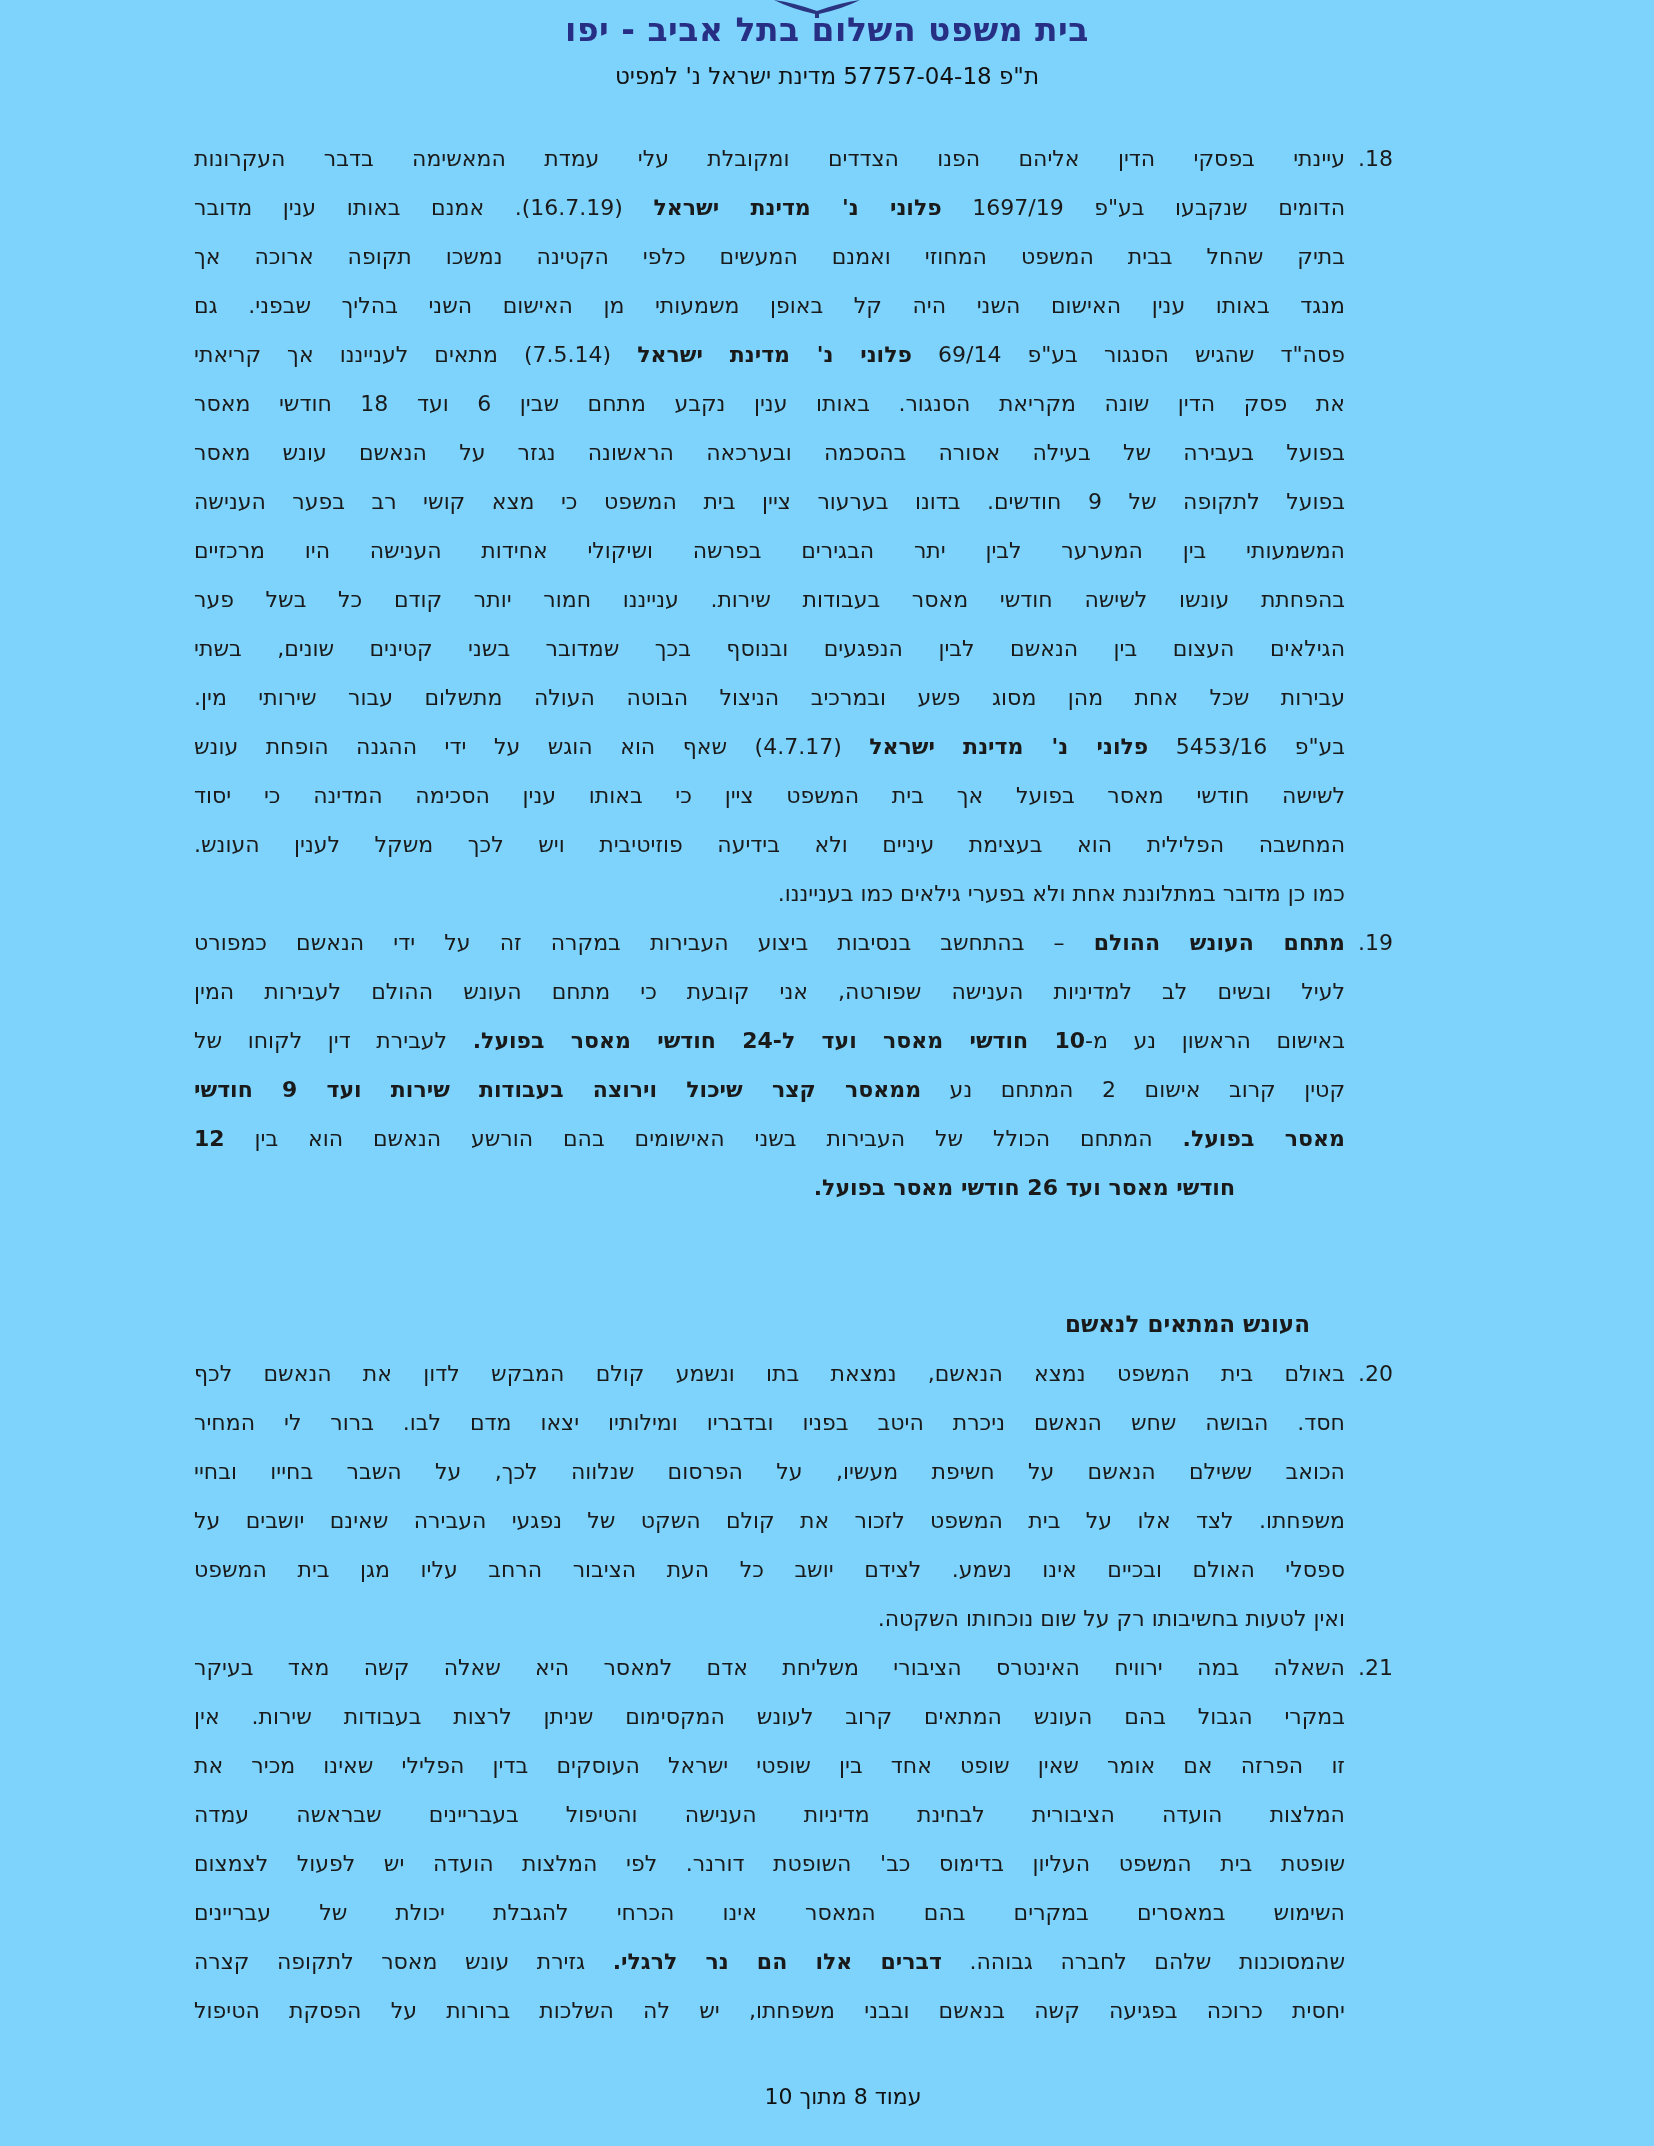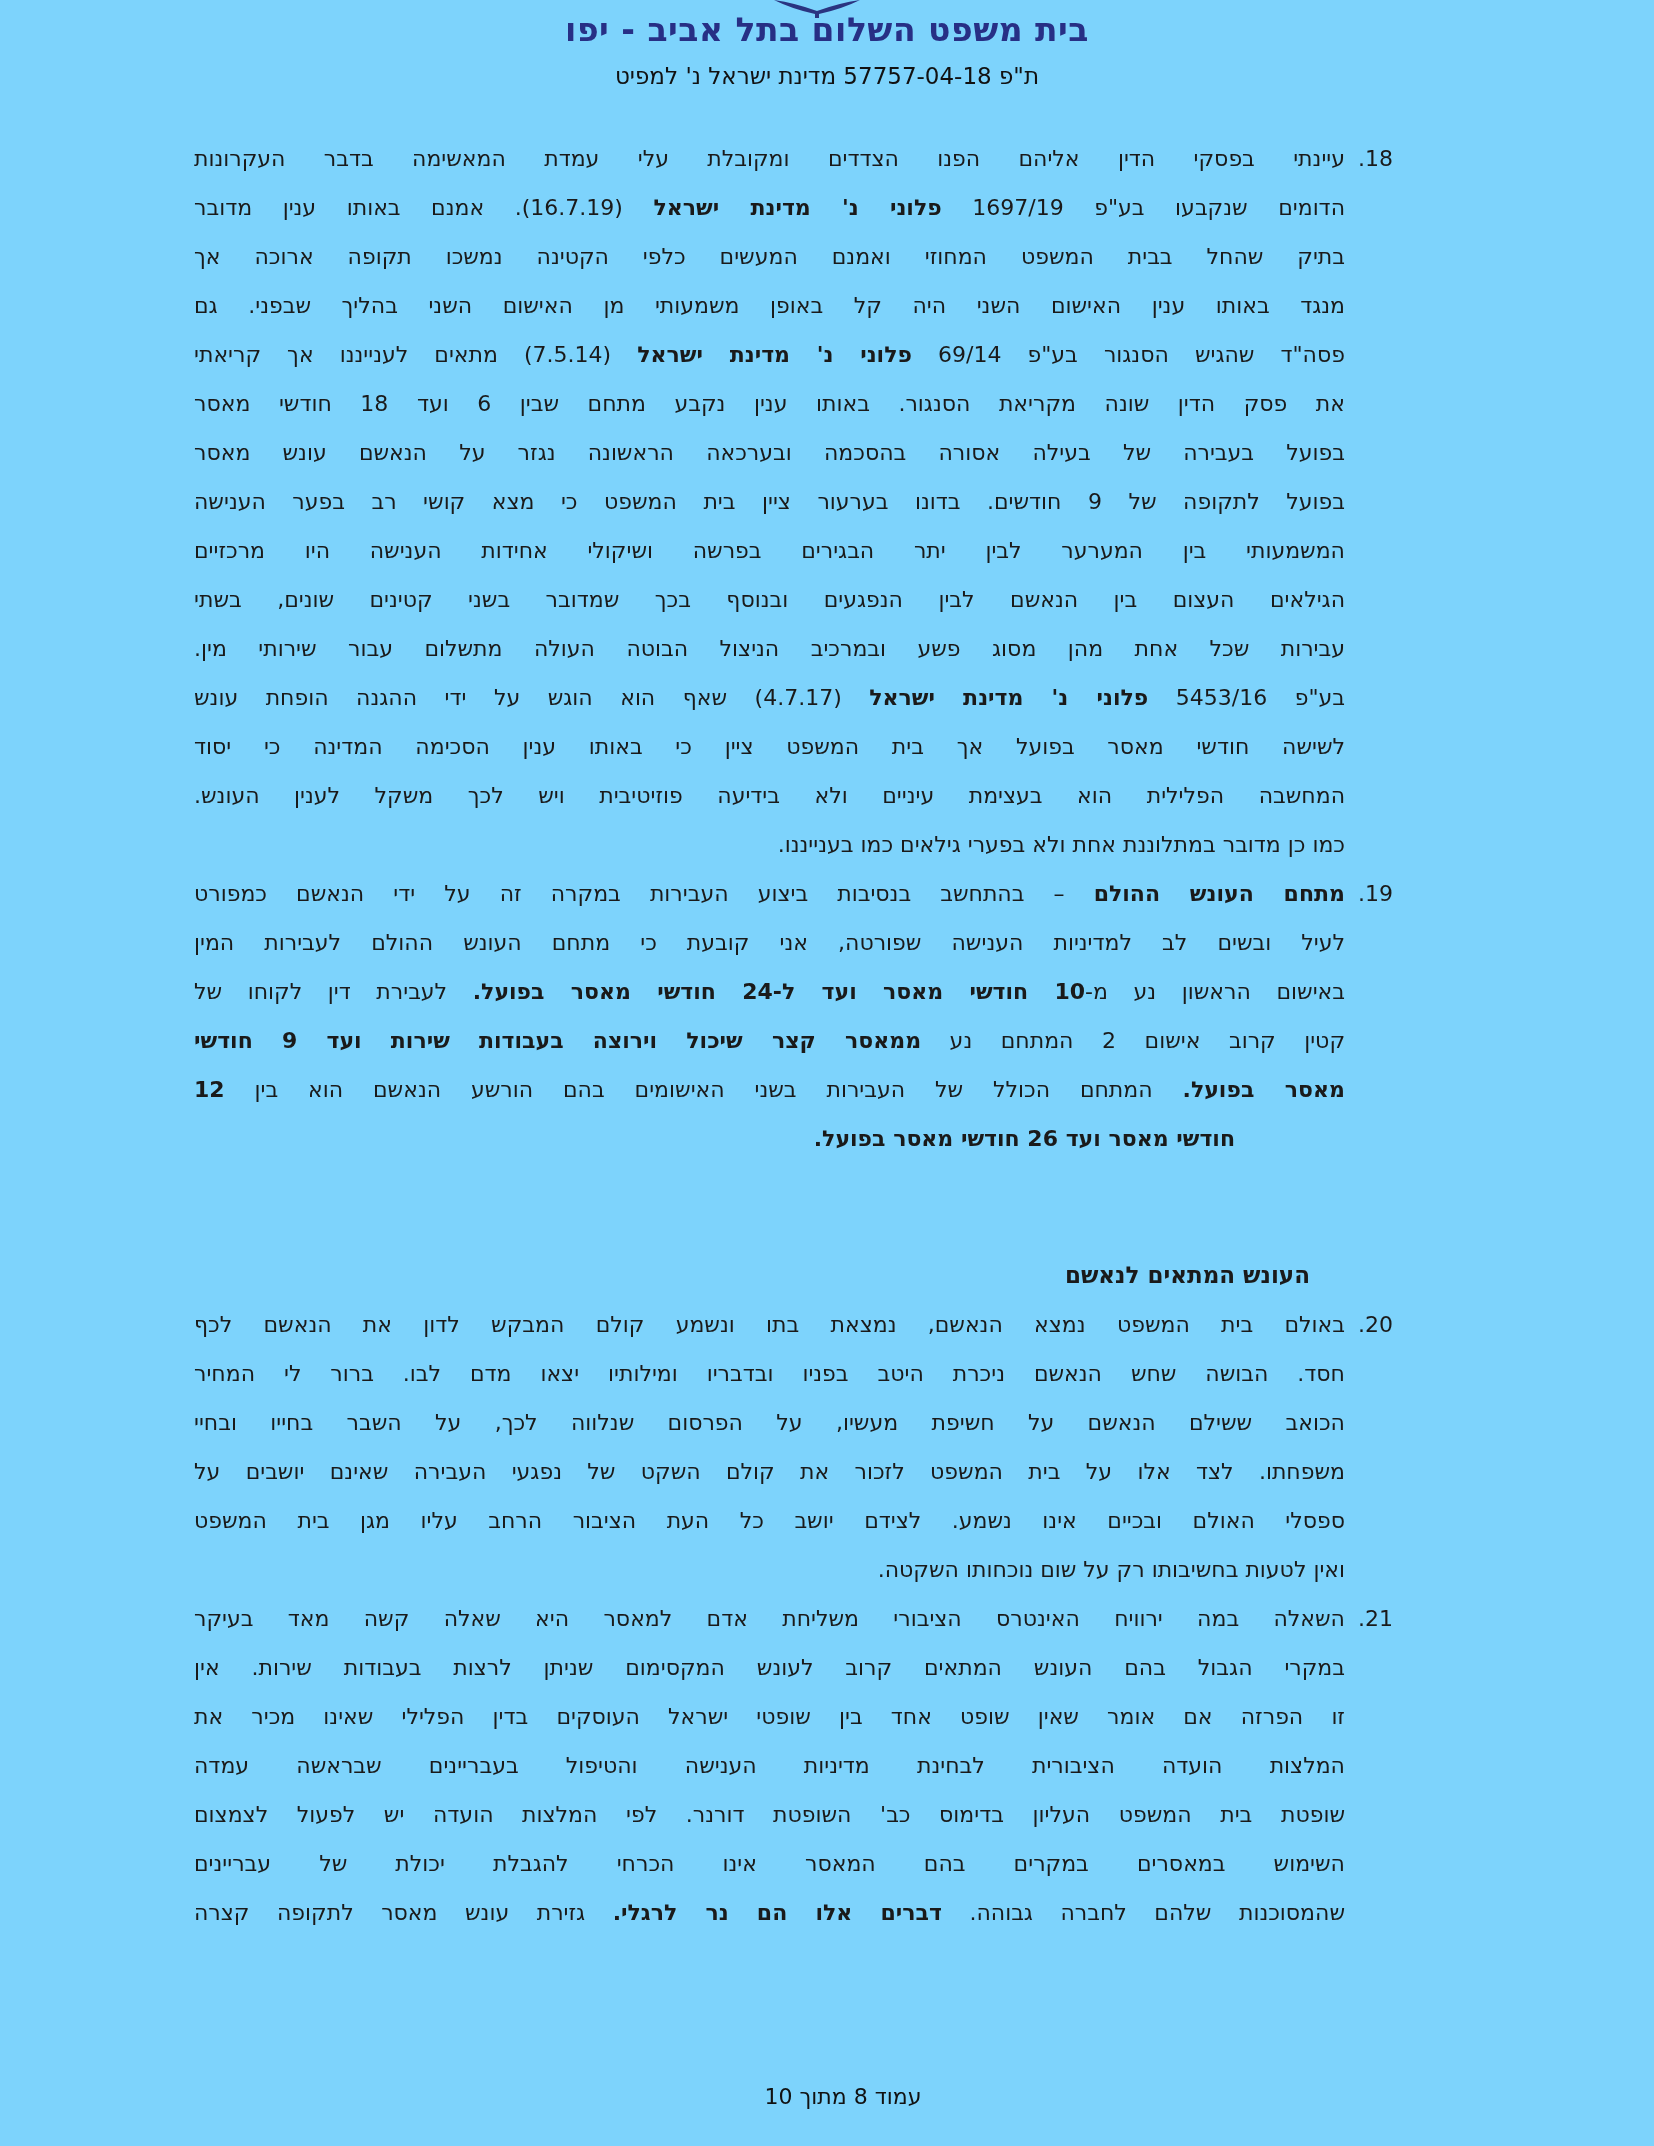--- a/index.html
+++ b/index.html
@@ -69,20 +69,21 @@
         <div class="ptext">
           <div class="tline"><span>עיינתי בפסקי הדין אליהם הפנו הצדדים ומקובלת עלי עמדת המאשימה בדבר העקרונות</span></div>
           <div class="tline"><span>הדומים שנקבעו בע"פ 1697/19 </span><span class="bold">פלוני נ' מדינת ישראל</span><span> (16.7.19). אמנם באותו ענין מדובר</span></div>
           <div class="tline"><span>בתיק שהחל בבית המשפט המחוזי ואמנם המעשים כלפי הקטינה נמשכו תקופה ארוכה אך</span></div>
           <div class="tline"><span>מנגד באותו ענין האישום השני היה קל באופן משמעותי מן האישום השני בהליך שבפני. גם</span></div>
           <div class="tline"><span>פסה"ד שהגיש הסנגור בע"פ 69/14 </span><span class="bold">פלוני נ' מדינת ישראל</span><span> (7.5.14) מתאים לענייננו אך קריאתי</span></div>
           <div class="tline"><span>את פסק הדין שונה מקריאת הסנגור. באותו ענין נקבע מתחם שבין 6 ועד 18 חודשי מאסר</span></div>
           <div class="tline"><span>בפועל בעבירה של בעילה אסורה בהסכמה ובערכאה הראשונה נגזר על הנאשם עונש מאסר</span></div>
           <div class="tline"><span>בפועל לתקופה של 9 חודשים. בדונו בערעור ציין בית המשפט כי מצא קושי רב בפער הענישה</span></div>
           <div class="tline"><span>המשמעותי בין המערער לבין יתר הבגירים בפרשה ושיקולי אחידות הענישה היו מרכזיים</span></div>
+          <div class="tline"><span>בהפחתת עונשו לשישה חודשי מאסר בעבודות שירות. ענייננו חמור יותר קודם כל בשל פער</span></div>
           <div class="tline"><span>הגילאים העצום בין הנאשם לבין הנפגעים ובנוסף בכך שמדובר בשני קטינים שונים, בשתי</span></div>
           <div class="tline"><span>עבירות שכל אחת מהן מסוג פשע ובמרכיב הניצול הבוטה העולה מתשלום עבור שירותי מין.</span></div>
           <div class="tline"><span>בע"פ 5453/16 </span><span class="bold">פלוני נ' מדינת ישראל</span><span> (4.7.17) שאף הוא הוגש על ידי ההגנה הופחת עונש</span></div>
           <div class="tline"><span>לשישה חודשי מאסר בפועל אך בית המשפט ציין כי באותו ענין הסכימה המדינה כי יסוד</span></div>
           <div class="tline"><span>המחשבה הפלילית הוא בעצימת עיניים ולא בידיעה פוזיטיבית ויש לכך משקל לענין העונש.</span></div>
           <div class="tline lastline"><span>כמו כן מדובר במתלוננת אחת ולא בפערי גילאים כמו בענייננו.</span></div>
         </div>
       </div>
       <div class="para">
         <div class="pnum">19.</div>
@@ -110,19 +111,20 @@
       <div class="para">
         <div class="pnum">21.</div>
         <div class="ptext">
           <div class="tline"><span>השאלה במה ירוויח האינטרס הציבורי משליחת אדם למאסר היא שאלה קשה מאד בעיקר</span></div>
           <div class="tline"><span>במקרי הגבול בהם העונש המתאים קרוב לעונש המקסימום שניתן לרצות בעבודות שירות. אין</span></div>
           <div class="tline"><span>זו הפרזה אם אומר שאין שופט אחד בין שופטי ישראל העוסקים בדין הפלילי שאינו מכיר את</span></div>
           <div class="tline"><span>המלצות הועדה הציבורית לבחינת מדיניות הענישה והטיפול בעבריינים שבראשה עמדה</span></div>
           <div class="tline"><span>שופטת בית המשפט העליון בדימוס כב' השופטת דורנר. לפי המלצות הועדה יש לפעול לצמצום</span></div>
           <div class="tline"><span>השימוש במאסרים במקרים בהם המאסר אינו הכרחי להגבלת יכולת של עבריינים</span></div>
           <div class="tline"><span>שהמסוכנות שלהם לחברה גבוהה. </span><span class="bold">דברים אלו הם נר לרגלי.</span><span> גזירת עונש מאסר לתקופה קצרה</span></div>
+          <div class="tline"><span>יחסית כרוכה בפגיעה קשה בנאשם ובבני משפחתו, יש לה השלכות ברורות על הפסקת הטיפול</span></div>
         </div>
       </div>
     </div>
 
   <div class="footer">עמוד 8 מתוך 10</div>
 
 </div>
 
 </body></html>

